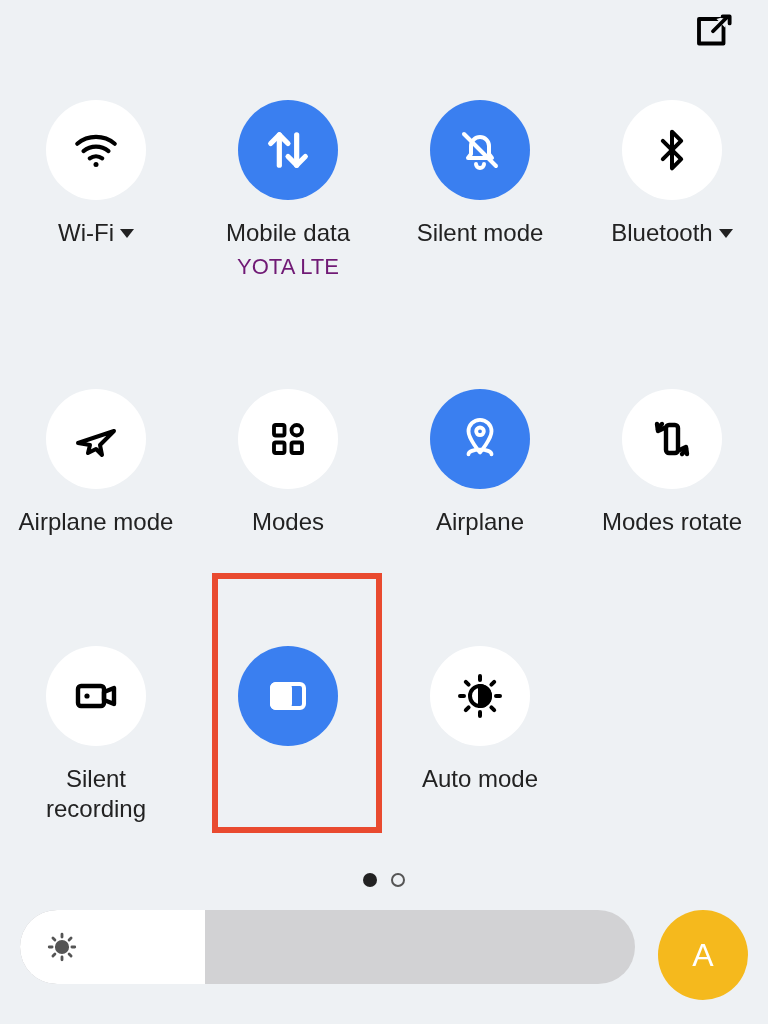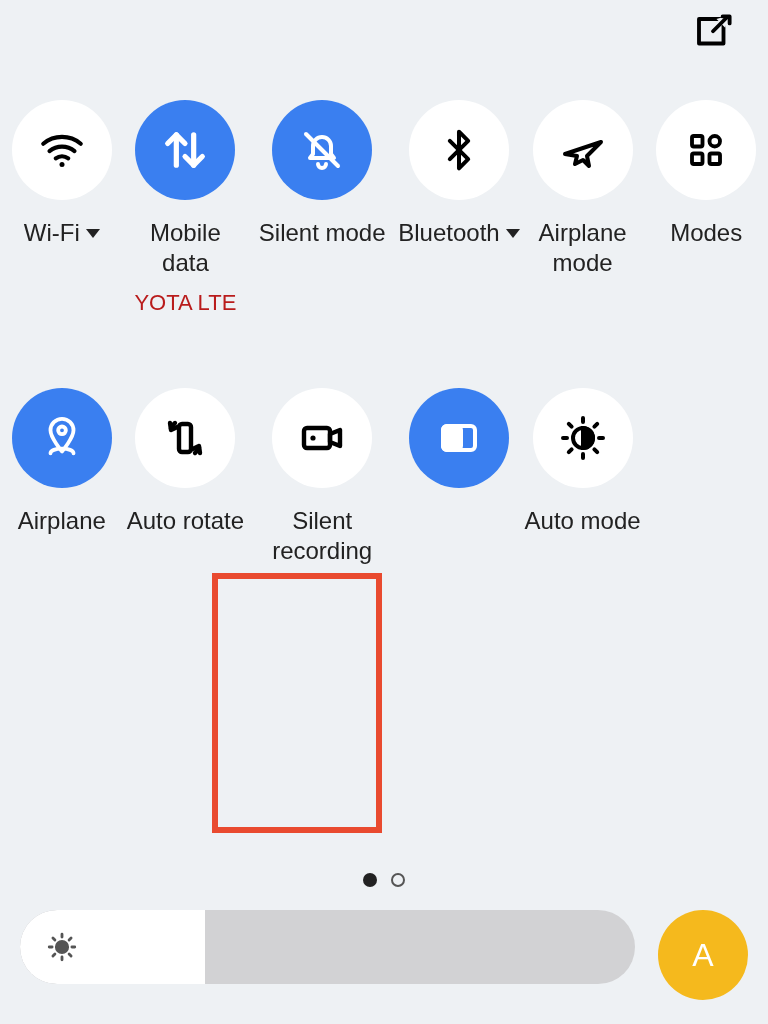--- a/index.html
+++ b/index.html
@@ -1,25 +1,25 @@
 <!DOCTYPE html>
 <html><head>
 <meta charset="utf-8">
 <style>
   *{box-sizing:border-box;margin:0;padding:0;font-family:-apple-system,Helvetica,Arial,sans-serif}
   html,body{width:768px;height:1024px;background:#eef1f4;overflow:hidden}
   .panel{position:relative;width:768px;height:1024px}
   .edit-btn{position:absolute;top:12px;right:34px}
-  .grid{position:absolute;top:100px;left:0;right:0;display:grid;grid-template-columns:repeat(6,1fr);row-gap:72px}
+  .grid{position:absolute;top:100px;left:0;right:0;display:grid;grid-template-columns:repeat(4,1fr);row-gap:109px}
   .tile{display:flex;flex-direction:column;align-items:center}
   .circle{width:100px;height:100px;border-radius:50%;display:flex;align-items:center;justify-content:center}
   .circle.off{background:#fff}
   .circle.on{background:#3a7ff0}
   .lbl{margin-top:18px;font-size:24px;color:#222;text-align:center;line-height:1.25;display:flex;align-items:center;gap:6px}
-  .sub{margin-top:12px;font-size:22px;color:#b91c1c;}
+  .sub{margin-top:6px;font-size:22px;color:#701a75;}
   .caret{display:inline-block;width:0;height:0;border-left:7px solid transparent;border-right:7px solid transparent;border-top:9px solid #222}
   .hl{position:absolute;border:6px solid #e94a2f;top:573px;left:212px;width:170px;height:260px;pointer-events:none}
   .pager{position:absolute;left:0;right:0;top:873px;display:flex;gap:14px;justify-content:center;align-items:center}
   .dot{width:14px;height:14px;border-radius:50%}
   .dot.cur{background:#222}
   .dot.oth{border:2px solid #555}
   .slider-area{position:absolute;top:910px;left:20px}
   .track{position:relative;width:615px;height:74px;border-radius:40px;background:#d2d2d4;overflow:hidden}
   .fill{position:absolute;left:0;top:0;bottom:0;width:185px;background:#fff;border-radius:40px 0 0 40px}
   .sun{position:absolute;left:42px;top:50%;transform:translate(-50%,-50%)}
@@ -140,21 +140,21 @@
       <div class="circle off">
         <svg width="48" height="48" viewBox="0 0 24 24" fill="none" stroke="#000" stroke-width="2.2" stroke-linecap="round" stroke-linejoin="round">
             <rect x="9" y="5" width="6" height="14" rx="1.5"></rect>
             <path d="M5 7a9 9 0 0 1 2-2.5"></path>
             <path d="M4.5 4.5L5 8l3.2-1.5"></path>
             <path d="M19 17a9 9 0 0 1-2 2.5"></path>
             <path d="M19.5 19.5L19 16l-3.2 1.5"></path>
           </svg>
       </div>
       <div class="lbl">
-          <span>Auto rotate</span>
+          <span>Modes rotate</span>
         </div>
     </div>
 
     <div class="tile">
       <div class="circle off">
         <svg width="48" height="48" viewBox="0 0 24 24" fill="none" stroke="#000" stroke-width="2.2" stroke-linejoin="round">
             <rect x="3" y="7" width="13" height="10" rx="1.5"></rect>
             <path d="M16 10l5-2v8l-5-2z"></path>
             <circle cx="7.5" cy="12" r="1.3" fill="#000" stroke="none"></circle>
           </svg>

